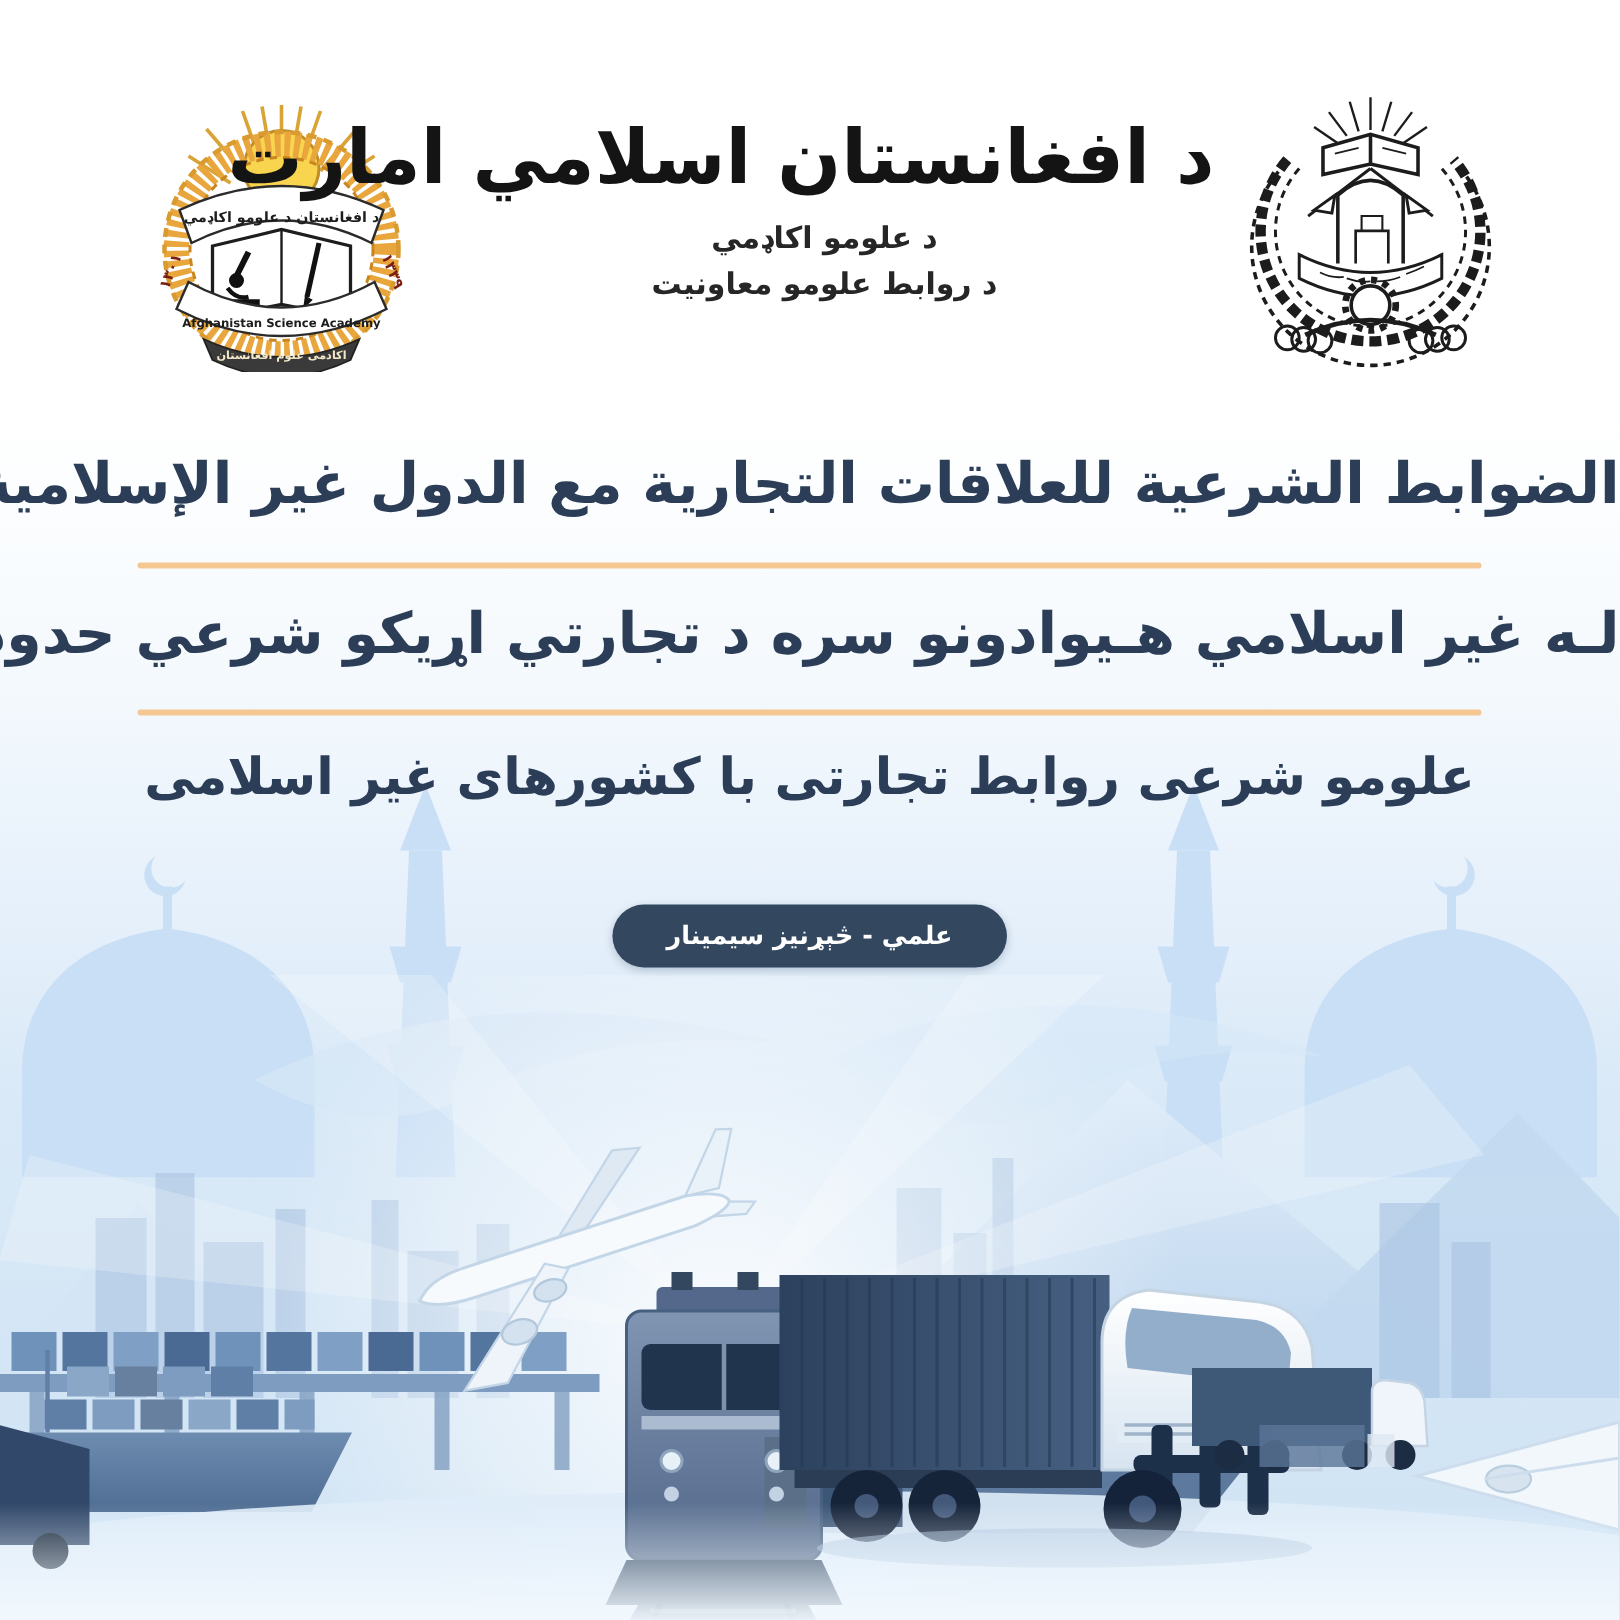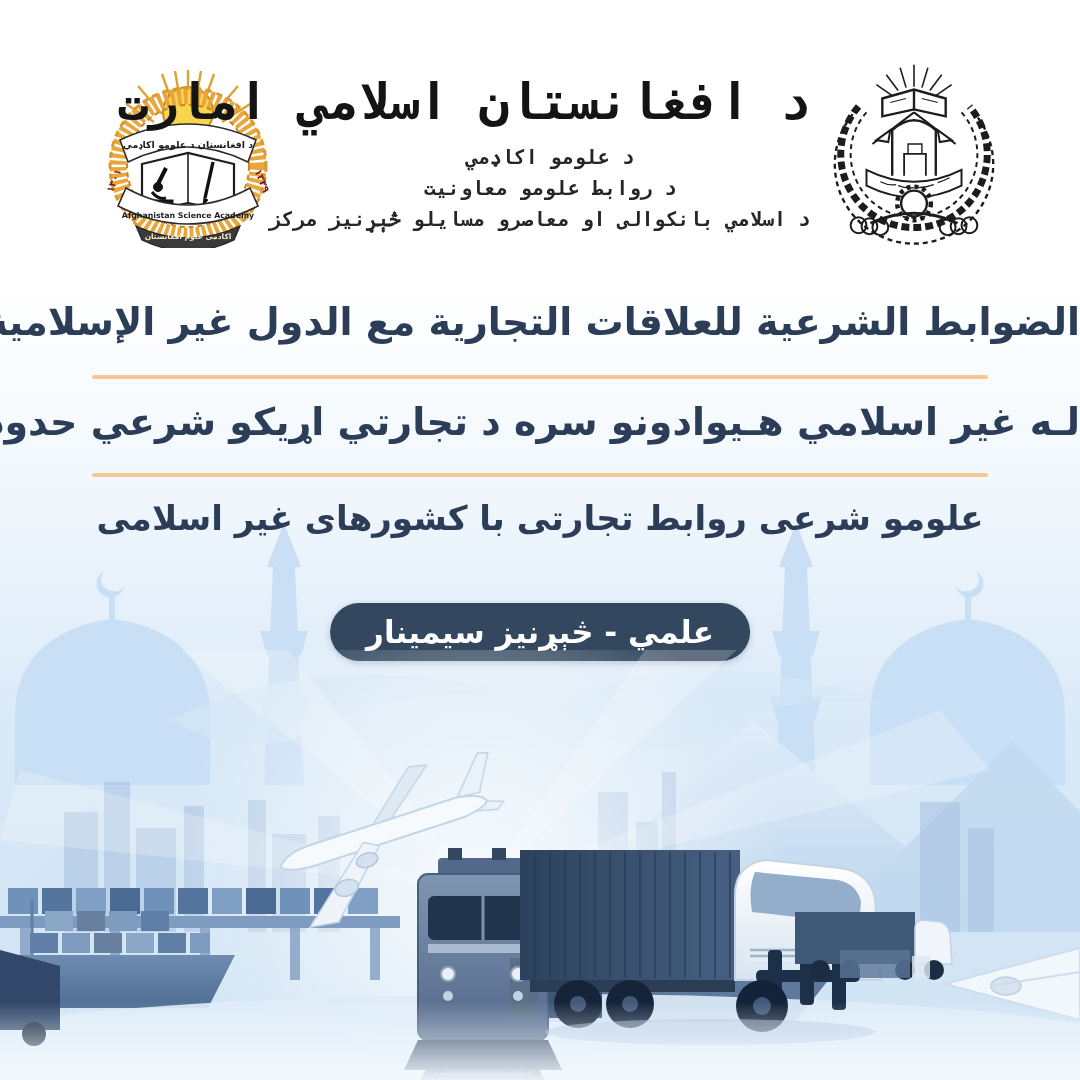--- a/index.html
+++ b/index.html
@@ -4,35 +4,35 @@
 <style>
   html,body{margin:0;padding:0;background:#fff;}
   .poster{
     position:relative;width:1080px;height:1080px;overflow:hidden;
     font-family:"DejaVu Sans",sans-serif;
     background:linear-gradient(180deg,#ffffff 0%,#ffffff 26%,#f4f9fd 42%,#e7f1fb 55%,#d9e9f7 68%,#cfe3f4 100%);
   }
   
   .academy-logo{position:absolute;left:92px;top:60px;width:192px;height:188px;}
   .emirate-emblem{position:absolute;left:815px;top:52px;width:198px;height:194px;}
-  .header-center{position:absolute;left:290px;top:68px;width:520px;text-align:center;font-family:Liberation Mono, monospace;}
+  .header-center{position:absolute;left:290px;top:68px;width:520px;text-align:center;}
   .calligraphy{font-size:50px;font-weight:bold;color:#141414;white-space:nowrap;line-height:1.5;letter-spacing:-1px;}
   .org-line{font-size:20px;font-weight:bold;color:#262626;line-height:31px;white-space:nowrap;}
   
   .title{position:absolute;left:0;width:1080px;text-align:center;color:#2c3e57;font-weight:bold;white-space:nowrap;}
   .title-ar{top:300px;font-size:38px;}
   .title-ps{top:400px;font-size:38px;}
   .title-fa{top:498px;font-size:34px;}
   .divider{position:absolute;left:92px;width:896px;height:4px;background:#f5c893;border-radius:2px;}
   .divider-1{top:375px;}
   .divider-2{top:473px;}
   
   .badge{
     position:absolute;top:603px;left:50%;transform:translateX(-50%);
-    background:#33485f;color:#ffffff;font-size:31px;font-weight:bold;
+    background:#33485f;color:#ffffff;font-size:17px;font-weight:bold;
     padding:11px 36px;border-radius:30px;white-space:nowrap;
     box-shadow:0 2px 6px rgba(40,60,90,.25);
   }
   
   .mosque{position:absolute;top:515px;width:420px;height:270px;}
   .mosque-left{left:-10px;}
   .mosque-right{right:-10px;transform:scaleX(-1);}
   
   .illustration{position:absolute;left:0;bottom:0;width:1080px;height:430px;}
   svg text{font-family:"DejaVu Sans",sans-serif;}
@@ -112,21 +112,20 @@
     <g>
       <path d="M44,166 Q96,190 148,166 L142,180 Q96,202 50,180 Z" fill="#3a3a3a" stroke="#222" stroke-width="1.2"></path>
       <text x="96" y="179" font-size="7.5" font-weight="bold" fill="#f3e8c8" text-anchor="middle">اکادمی علوم افغانستان</text>
     </g>
   </svg>
 
   <div class="header-center">
     <div class="calligraphy">د افغانستان اسلامي امارت</div>
     <div class="org-line">د علومو اکاډمي</div>
     <div class="org-line">د روابط علومو معاونیت</div>
-    <div class="org-line">د اسلامي بانکوالی او معاصرو مسایلو څېړنیز مرکز</div>
   </div>
 
   <svg class="emirate-emblem" viewBox="0 0 200 194">
     <g stroke="#1c1c1c" fill="none">
       <g stroke-width="1.6">
         <line x1="100" y1="34" x2="100" y2="12"></line>
           <line x1="92" y1="35" x2="86" y2="15"></line>
         <line x1="108" y1="35" x2="114" y2="15"></line>
           <line x1="84" y1="38" x2="72" y2="22"></line>
         <line x1="116" y1="38" x2="128" y2="22"></line>

